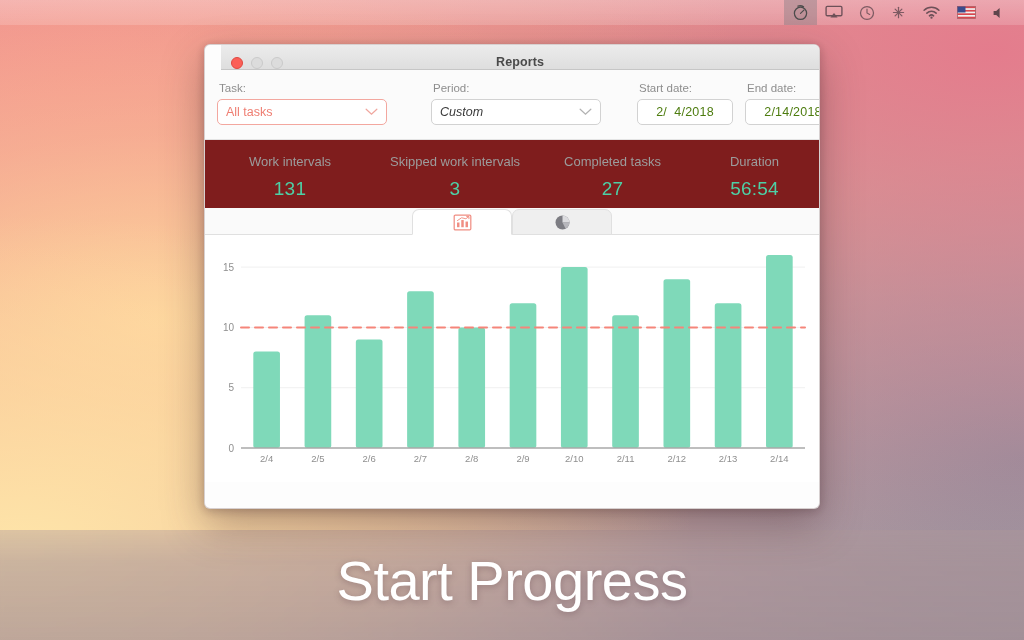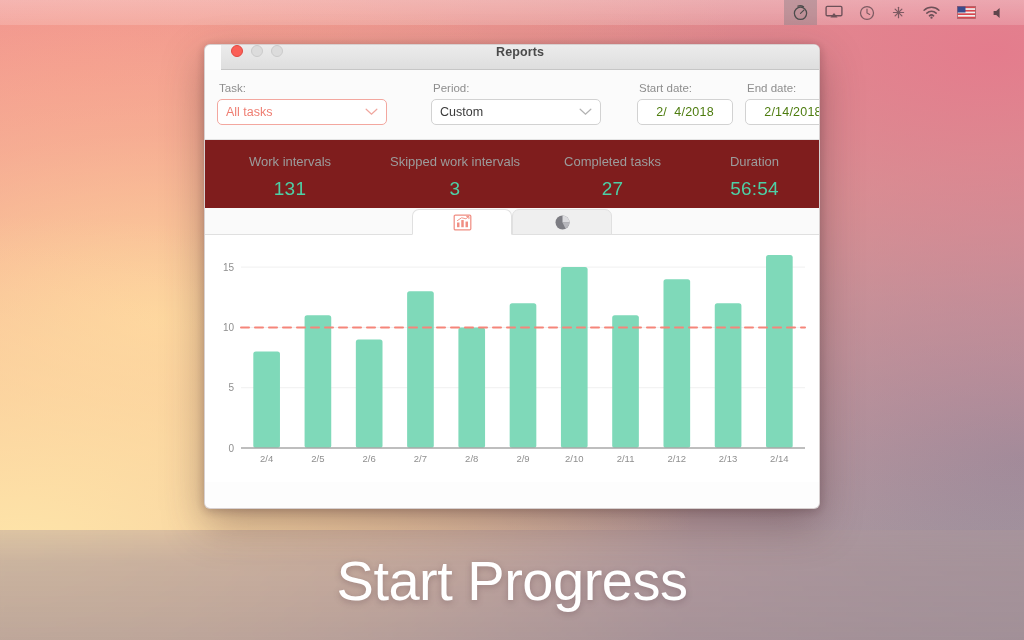--- a/index.html
+++ b/index.html
@@ -50,21 +50,21 @@
     background: #fdfdfd;
     border-radius: 6px;
     box-shadow: 0 16px 42px rgba(70,40,45,0.38), 0 2px 10px rgba(60,35,40,0.28);
     overflow: hidden;
     border: 1px solid rgba(120,95,95,0.28);
   }
   #titlebar {
     height: 25px;
     background: linear-gradient(180deg, #ececec 0%, #dedede 100%);
     border-bottom: 1px solid #c6c6c6;
-    display: flex; align-items: flex-start;
+    display: flex; align-items: flex-end;
     position: relative;
     margin-left: 16px;
   }
   .traffic { display: flex; gap: 8px; padding-left: 10px; align-items: center; }
   .light { width: 12px; height: 12px; border-radius: 50%; }
   .light.close { background: #fb5f57; border: 0.5px solid #e04840; }
   .light.min   { background: #dcdcdc; border: 0.5px solid #cacaca; }
   .light.zoom  { background: #dcdcdc; border: 0.5px solid #cacaca; }
   #window-title {
     position: absolute; left: 0; right: 0; text-align: center;
@@ -87,21 +87,21 @@
     height: 26px; border-radius: 5px; background: #fff;
     display: flex; align-items: center;
     font-size: 12.5px; color: #3b3b3b;
     border: 1px solid #d2d2d2;
     padding: 0 8px;
   }
   .control.select { justify-content: space-between; }
   .control.accent {
     border: 1px solid #f3a79f; color: #ef7e72; width: 170px;
   }
-  .control.period { width: 170px; }
+  .control.period { width: 170px; font-style: italic; }
   .control.date { justify-content: center; font-size: 12.5px; color: #4d7c0f;
      width: 96px; white-space: pre; letter-spacing: 0.2px; }
   .chev { width: 13px; height: 8px; }
 
   .sp-task   { margin-left: 0px; }
   .sp-period { margin-left: 44px; }
   .sp-start  { margin-left: 36px; }
   .sp-end    { margin-left: 12px; }
 
   

